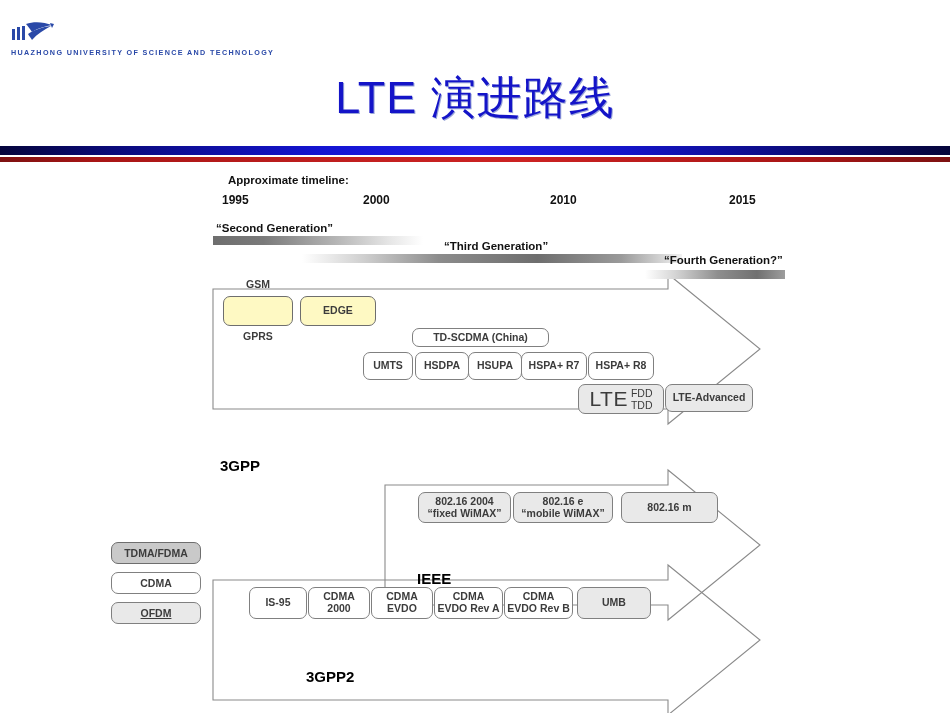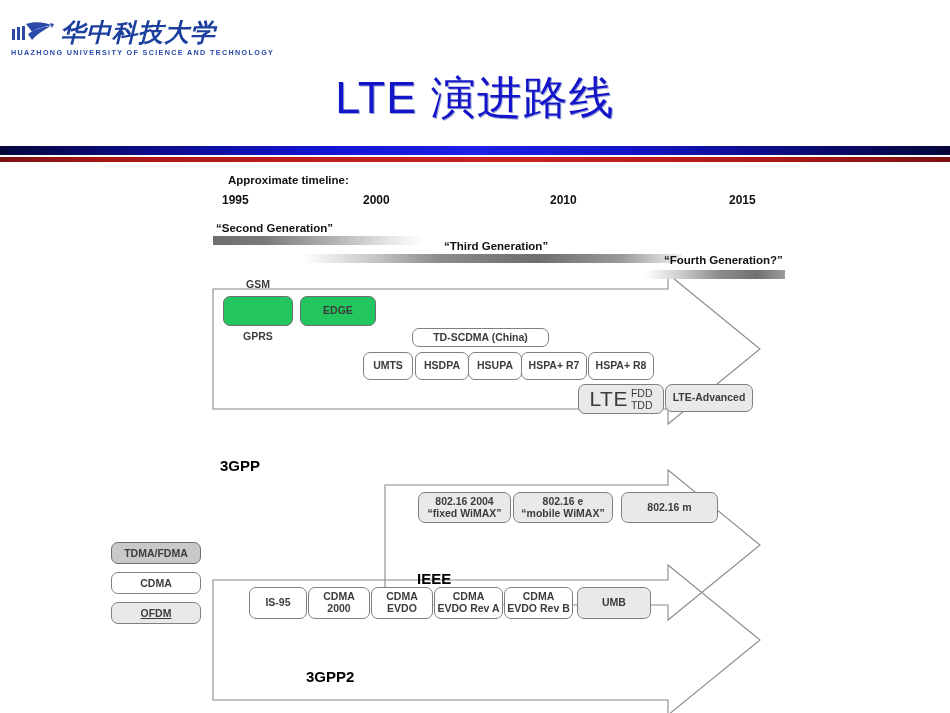--- a/index.html
+++ b/index.html
@@ -174,21 +174,21 @@
     align-items: center;
     justify-content: center;
     font-size: 10.5px;
     font-weight: bold;
     color: #3c3c3c;
     line-height: 1.12;
     text-align: center;
     white-space: nowrap;
     background: #ffffff;
   }
-  .tech.fill-mid  { background: #22c55e; border-color: #6e6e6e; gap: 40px; }
+  .tech.fill-mid  { background: #fef9c3; border-color: #6e6e6e; gap: 40px; }
   .tech.fill-lite { background: #e9e9e9; }
   .tech.fill-none { background: #ffffff; }
   .tech .l2 { display: block; }
 
   
   #box-lte {
     flex-direction: row;
     justify-content: center;
     align-items: center;
     gap: 3px;
@@ -231,21 +231,20 @@
 
 <div id="slide">
 
   <div id="logo-block">
     <svg id="logo-mark" viewBox="0 0 46 26">
       <path d="M2 20 L2 9 L5 9 L5 20 Z M7 20 L7 7 L10 7 L10 20 Z M12 20 L12 6 L15 6 L15 20 Z" fill="#2a49a8"></path>
       <path d="M16 4 C24 1 34 2 42 5 C36 6 28 8 22 12 C20 9 18 6 16 4 Z" fill="#2a49a8"></path>
       <path d="M18 14 C24 10 32 7 41 6 C34 10 27 14 22 20 C21 18 19 16 18 14 Z" fill="#2a49a8"></path>
       <path d="M40 3 L44 4 L42 8 Z" fill="#2a49a8"></path>
     </svg>
-    <div id="logo-cn">华中科技大学</div>
     <div id="logo-en">HUAZHONG UNIVERSITY OF SCIENCE AND TECHNOLOGY</div>
   </div>
 
   <div id="slide-title">LTE 演进路线</div>
 
   <div id="rule-blue"></div>
   <div id="rule-white"></div>
   <div id="rule-red"></div>
 
   <div id="diagram">

